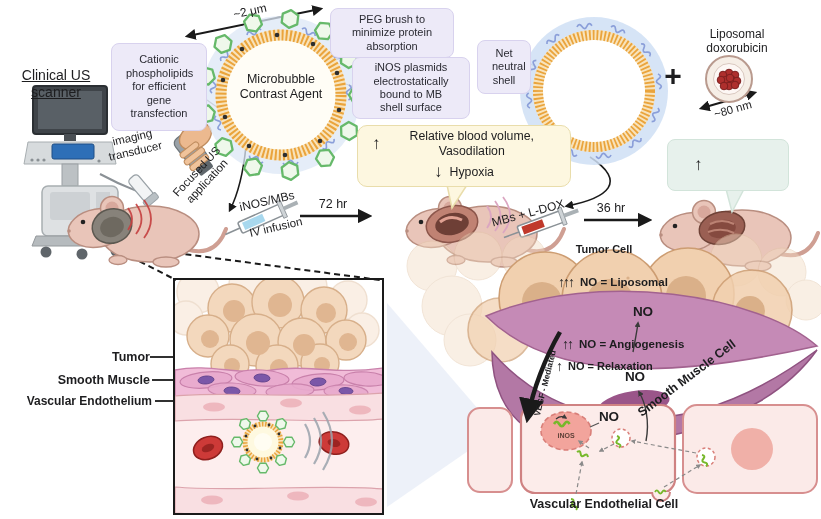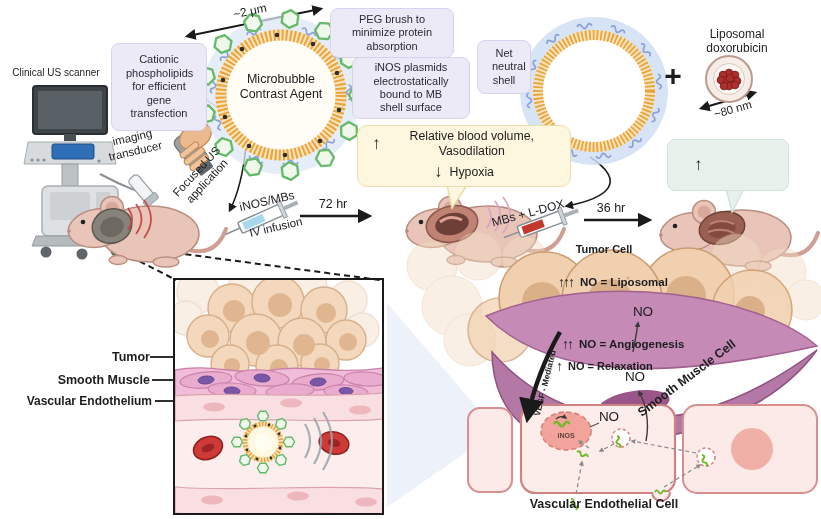--- a/index.html
+++ b/index.html
@@ -13,21 +13,21 @@
 .panel{position:absolute;z-index:3;border-radius:8px;display:flex;flex-direction:column;justify-content:center;text-align:center;font-size:11px;font-weight:500;line-height:1.22;color:#2b2b33;padding:3px 14px;box-sizing:border-box;}
 .lav{background:#edeaf8;border:1.5px solid #d8d2ee;}
 .yellow{background:#fdf7e0;border:1.5px solid #e9ddab;border-radius:10px;}
 .green{background:#e7f1ec;border:1.5px solid #d2e4da;}
 .prow{display:flex;justify-content:center;align-items:center;gap:7px;font-size:12.3px;font-weight:500;color:#1d1d1f;}
 .grow{display:flex;align-items:center;gap:9px;padding-left:12px;text-align:left;font-size:12.3px;font-weight:500;color:#1d1d1f;}
 .bigarr{font-size:17px;font-weight:700;}
 .annrow{display:flex;align-items:center;gap:4px;z-index:3;position:absolute;}
 .arrs{font-weight:700;font-size:14px;letter-spacing:-2px;padding-right:3px;}
 .annTxt{font-weight:700;font-size:11.5px;}
-.no{font-weight:400;font-size:13.5px;}
+.no{font-weight:700;font-size:13.5px;}
 #insetBox{position:absolute;left:173px;top:278px;width:211px;height:237px;border:2.5px solid #1a1a1a;z-index:2;box-sizing:border-box;background:transparent;}
 </style>
 </head>
 <body>
 
 <div id="canvas">
 
 <svg id="art" width="821" height="519" viewBox="0 0 821 519">
 <defs>
 <marker id="mA" viewBox="0 0 10 10" refX="7" refY="5" markerWidth="5.5" markerHeight="5.5" orient="auto-start-reverse">
@@ -433,21 +433,21 @@
 <g stroke="#3a3a3a" stroke-width="1.4" fill="none">
 <path d="M646,441 C650,420 645,402 639,392" marker-end="url(#mB)"></path>
 <path d="M633,352 C635,341 637,331 638,323" marker-end="url(#mB)"></path>
 </g>
 <path d="M560,332 C545,358 533,390 528,416" stroke="#1b1b1b" stroke-width="4.5" fill="none" marker-end="url(#mA)"></path>
 </g>
 </svg>
 
 <div id="insetBox"></div>
 
-<div class="t c m" style="left:2px;top:67px;width:108px;font-size:10px;">Clinical US scanner</div>
+<div class="t c m" style="left:2px;top:67px;width:108px;font-size:14px;text-decoration:underline;">Clinical US scanner</div>
 
 <div class="panel lav" style="left:111px;top:43px;width:96px;height:88px;">Cationic phospholipids for efficient gene transfection</div>
 
 <div class="t c m" style="left:218px;top:4px;width:64px;font-size:12px;transform:rotate(-12deg);">~2 μm</div>
 
 <div class="t c m" style="left:236px;top:72px;width:90px;font-size:12.5px;z-index:3;">Microbubble Contrast Agent</div>
 
 <div class="panel lav" style="left:330px;top:8px;width:124px;height:50px;">PEG brush to minimize protein absorption</div>
 
 <div class="panel lav" style="left:477px;top:40px;width:54px;height:54px;">Net neutral shell</div>

